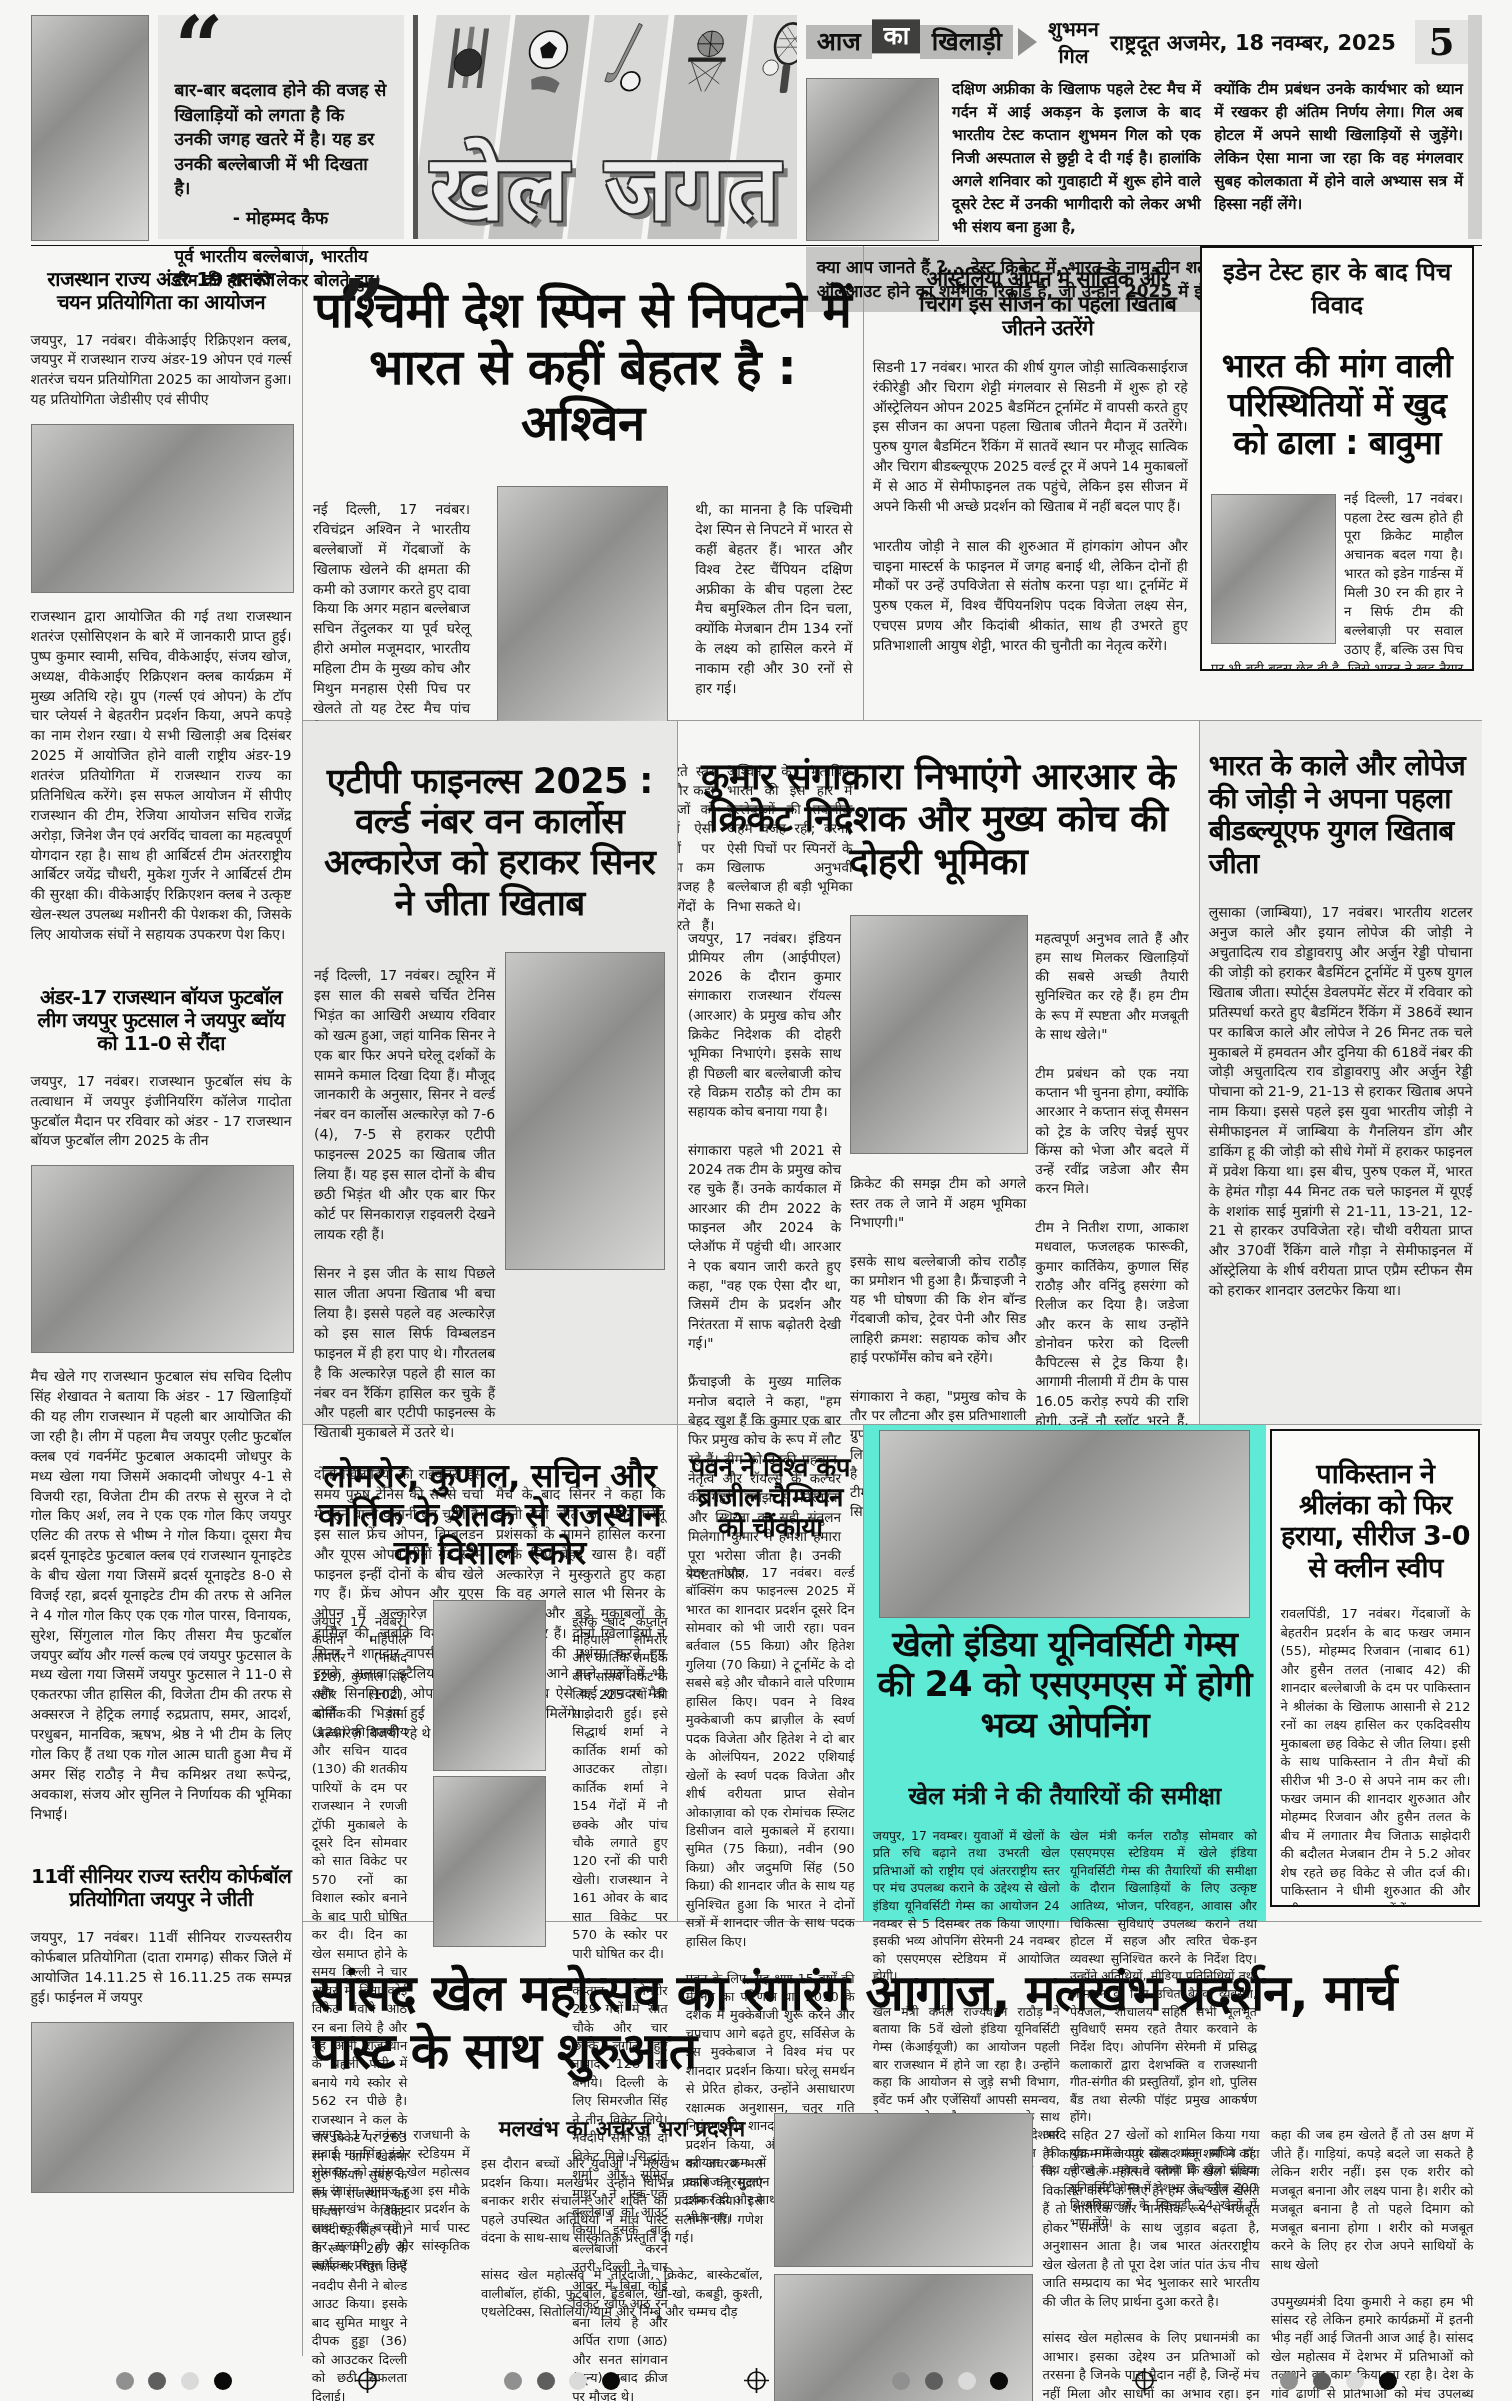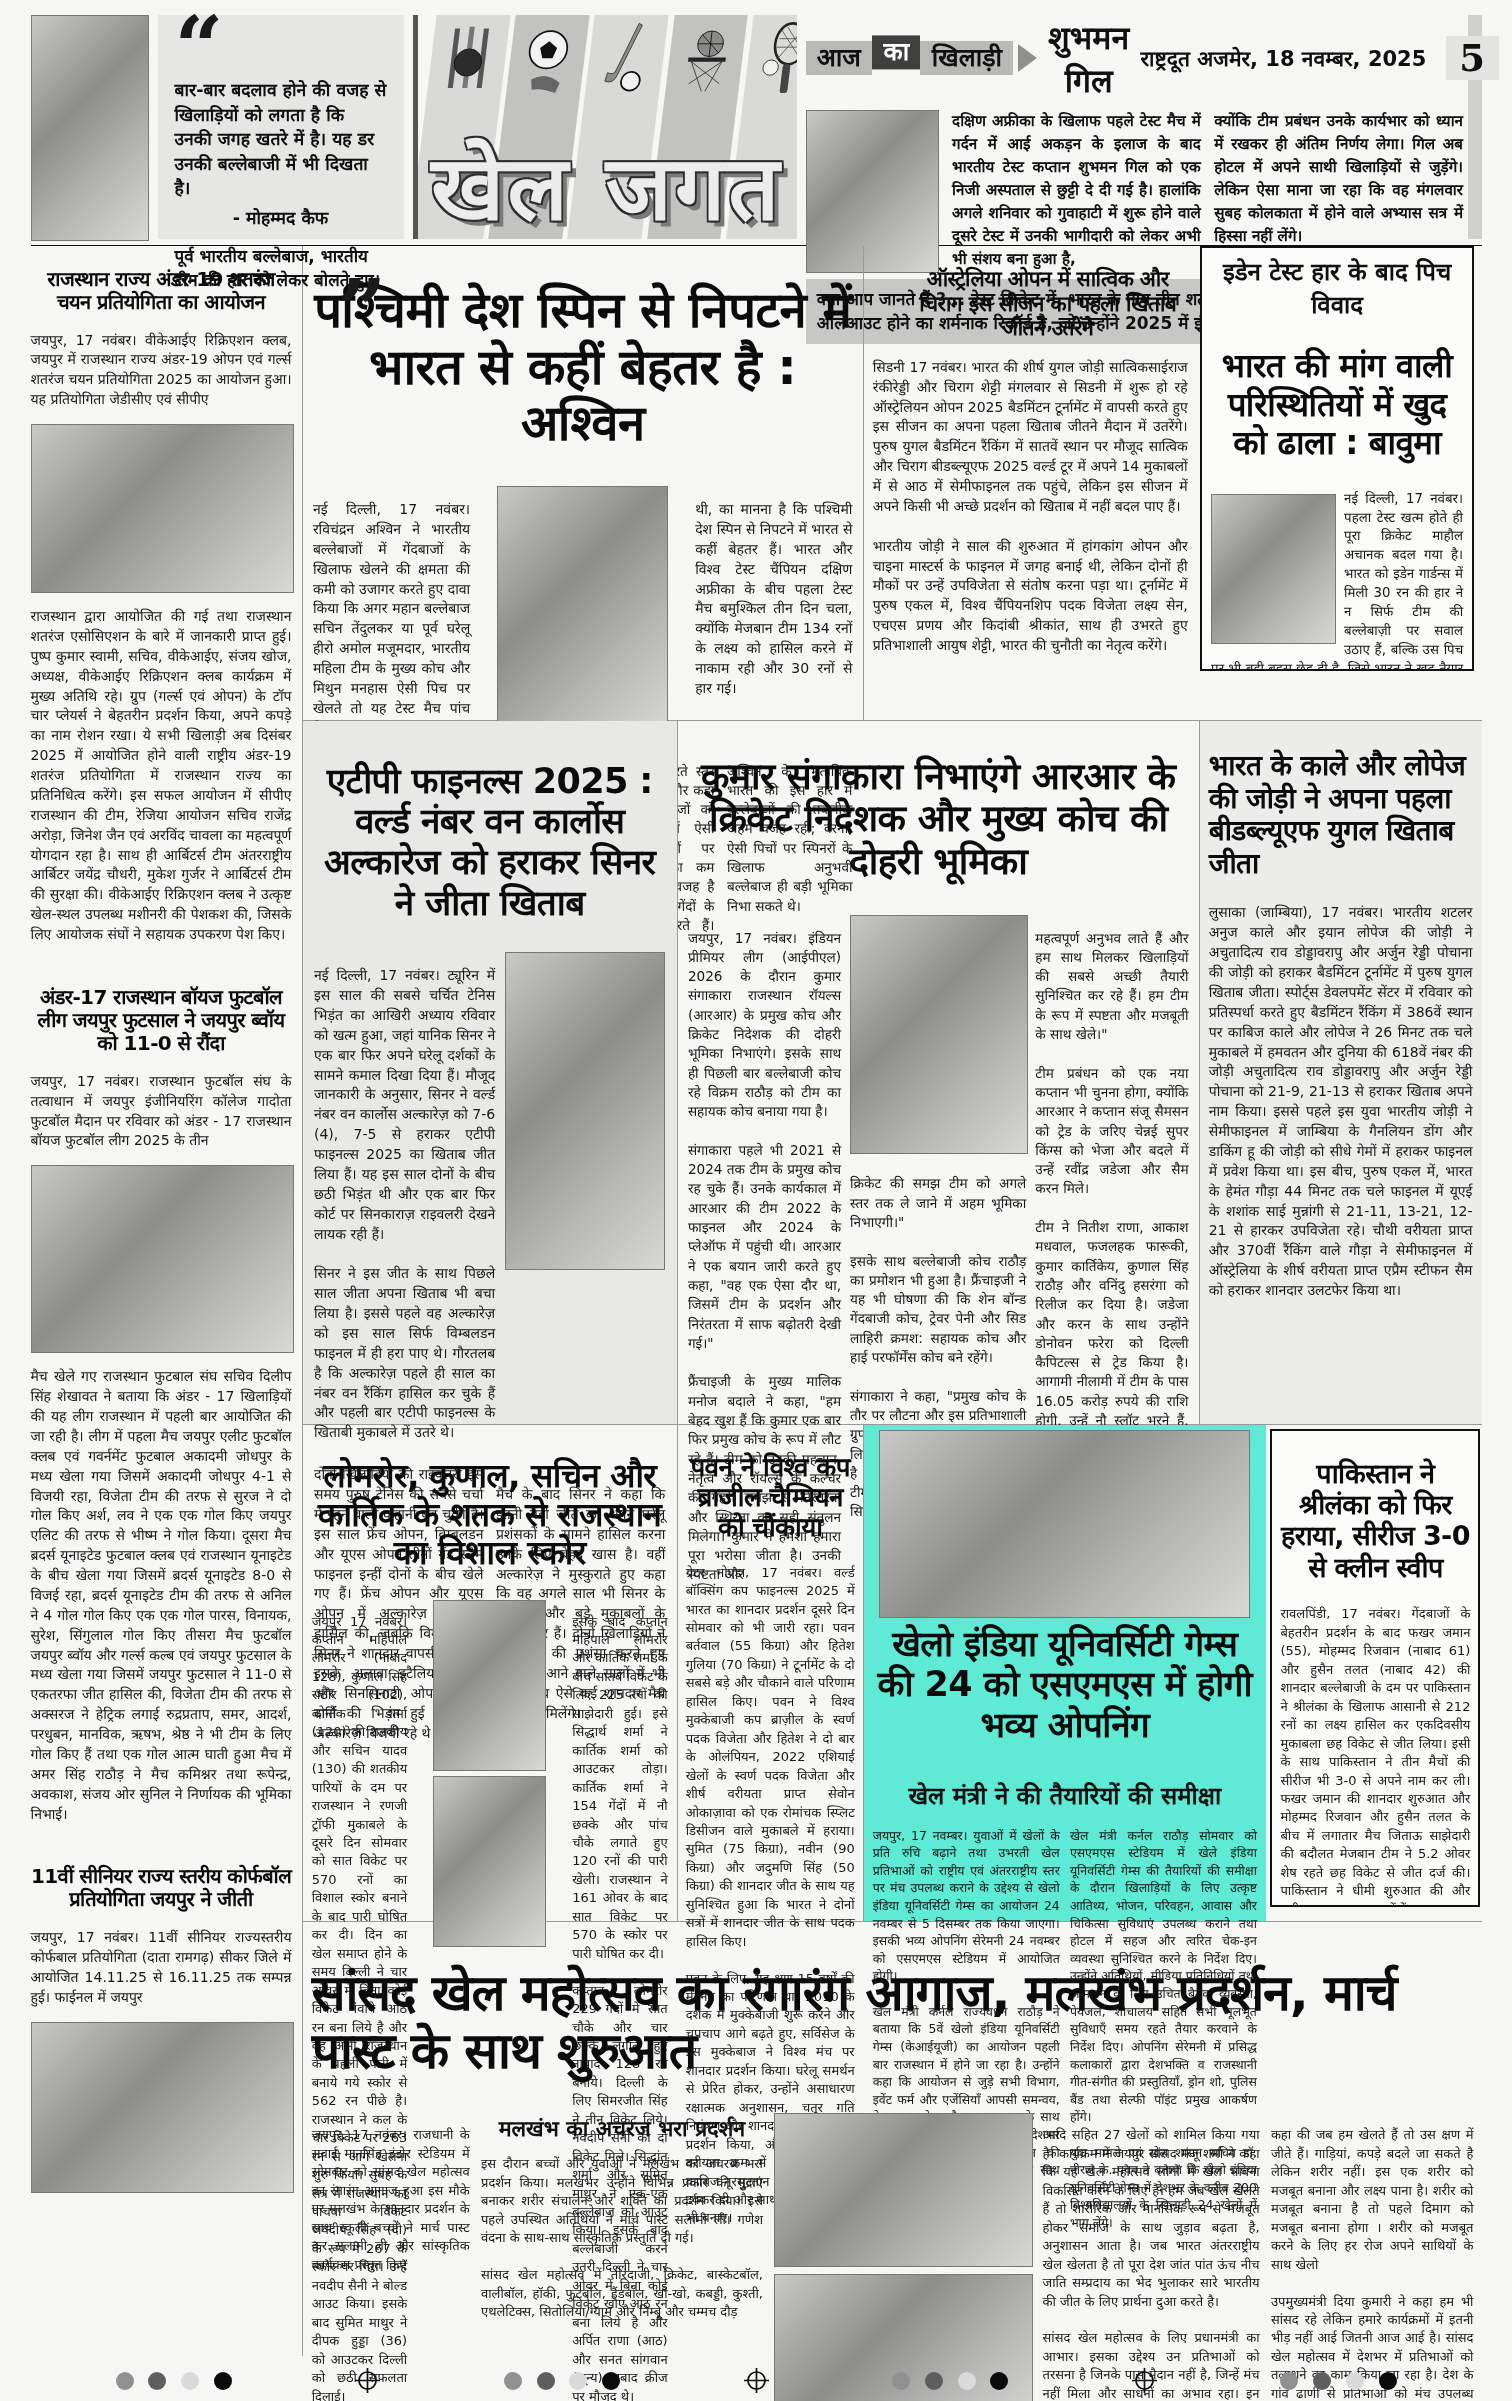--- a/index.html
+++ b/index.html
@@ -27,21 +27,21 @@
   .stripe svg{width:54px;height:85px;}
   .masthead-title{position:absolute;left:0;right:0;bottom:5.6px;text-align:center;font-size:89px;font-weight:900;
                   color:#ececec;text-shadow:1.7px 1.7px 0 #2e2e2e,-1.7px -1.7px 0 #2e2e2e,1.7px -1.7px 0 #2e2e2e,-1.7px 1.7px 0 #2e2e2e,5.6px 5.6px 0 #7a7a78;
                   letter-spacing:3.4px;line-height:1;}
   .today{flex:1;display:flex;flex-direction:column;min-width:0;border-right:14.7px solid #cfcfcd;padding-right:4.5px;}
   .badge-row{display:flex;align-items:center;gap:11.3px;}
   .badge{display:flex;align-items:center;}
   .badge-seg{padding:4.5px 11.3px;background:#b9b9b7;font-weight:900;font-size:25px;line-height:1;}
   .badge-seg.dark{background:#3f3f3d;color:#fff;transform:translateY(-5.6px);}
   .badge-arrow{width:0;height:0;border-left:19px solid #8f8f8d;border-top:14.7px solid transparent;border-bottom:14.7px solid transparent;margin-left:4.5px;}
-  .gill-title{flex:1;text-align:center;font-size:32px;font-weight:900;margin:0;}
+  .gill-title{flex:1;text-align:center;font-size:20px;font-weight:900;margin:0;}
   .dateline{font-size:21px;font-weight:800;white-space:nowrap;}
   .pagenum{font-size:37px;font-weight:800;background:#e3e3e1;padding:0 13.6px;margin-left:8px;font-family:"DejaVu Serif",serif;}
   .gill-row{display:flex;gap:13.6px;margin-top:9px;flex:1;}
   .gill-photo{width:131px;height:100%;}
   .gill-col{flex:1;font-size:15.2px;font-weight:650;line-height:1.52;text-align:justify;margin:0;}
   .know-box{background:#c7c7c5;font-size:17px;font-weight:800;line-height:1.42;padding:8px 11.3px;margin-top:8px;}
   
   .main{display:flex;border-top:1.7px solid #111;margin-top:6.8px;height:2110px;}
   .col-left{width:261px;padding:4.5px 10.2px 0 0;border-right:0.6px solid #9a9a98;display:flex;flex-direction:column;gap:10.2px;}
   .col-left .h{font-size:20px;text-align:center;}

